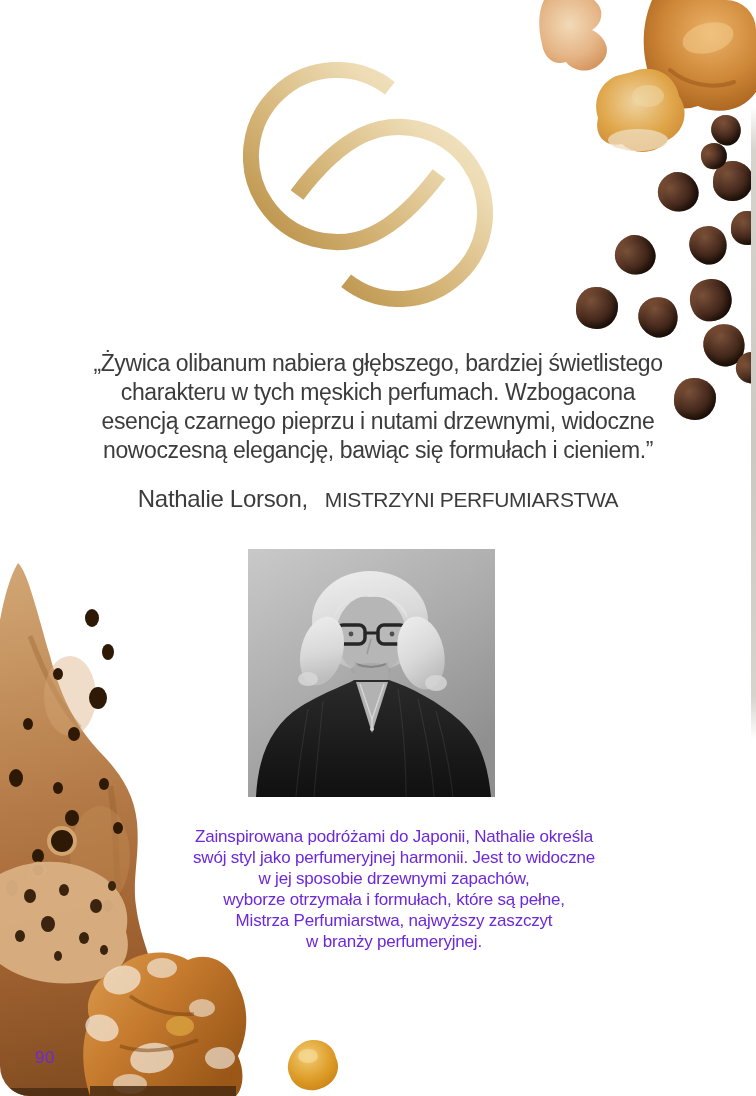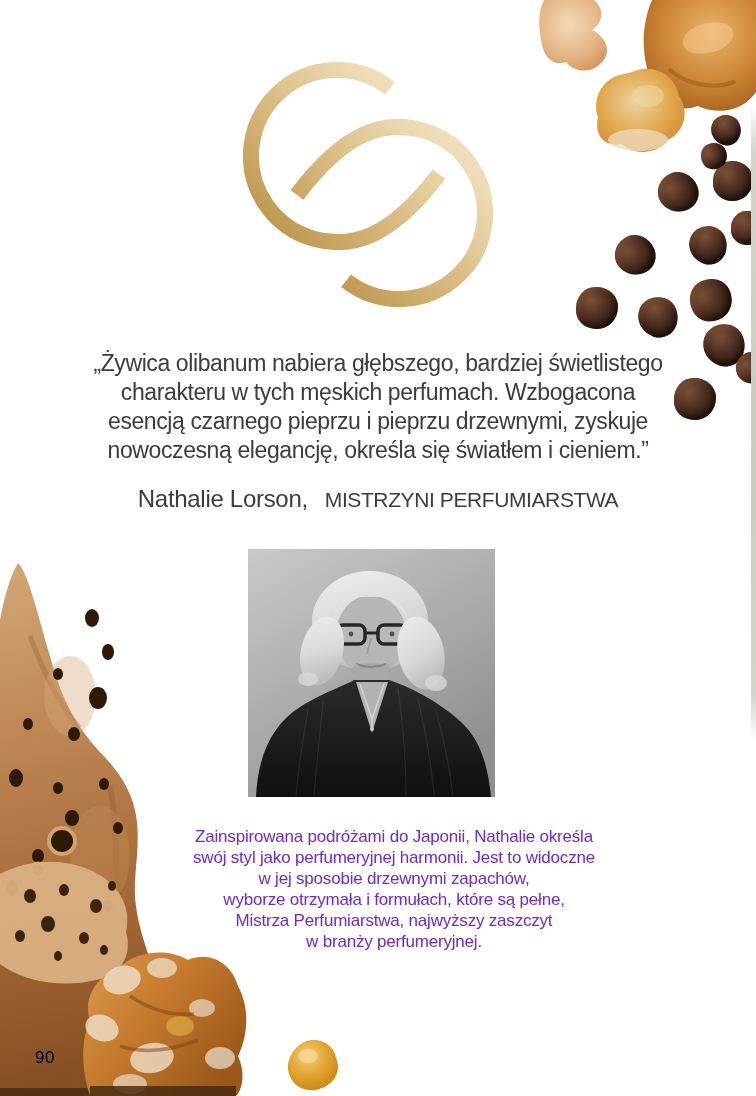--- a/index.html
+++ b/index.html
@@ -1,18 +1,18 @@
 <!DOCTYPE html>
 <html><head>
 <meta charset="utf-8">
 <style>
   html,body{margin:0;padding:0;background:#ffffff;}
   .page{
     position:relative;width:756px;height:1096px;background:#ffffff;
-    overflow:hidden;font-family:"Liberation Sans",sans-serif;color:#3c3c3c;
+    overflow:hidden;font-family:"Liberation Sans",sans-serif;color:#3c3c3c;border-radius:30px;
   }
   .abs{position:absolute;}
 
   
   .logo{left:243px;top:62px;width:250px;height:245px;}
 
   
   .amber-top{left:536px;top:0;width:220px;height:170px;}
 
   
@@ -45,21 +45,21 @@
   
   .bio{left:16px;top:826px;width:756px;text-align:center;
     font-size:17px;line-height:21px;letter-spacing:-0.2px;color:#6d28d9;}
 
   
   .rock{left:0;top:556px;width:260px;height:540px;}
   .frost-chunk{left:60px;top:936px;width:200px;height:160px;}
   .gold-piece{left:284px;top:1036px;width:58px;height:58px;}
 
   
-  .page-num{left:35px;top:1048px;font-size:17px;color:#000000;letter-spacing:.5px;text-align:center;}
+  .page-num{left:35px;top:1048px;font-size:17px;color:#6d28d9;letter-spacing:.5px;text-align:center;}
 </style>
 </head>
 <body>
 
 <div class="page">
 
   <svg class="abs logo" viewBox="0 0 250 245">
     <defs>
       <linearGradient id="gold1" gradientUnits="userSpaceOnUse" x1="30" y1="230" x2="230" y2="20">
         <stop offset="0" stop-color="#b18638"></stop>
@@ -117,22 +117,22 @@
   <div class="pepper" style="left:690px;top:279px;width:42px;height:42px;"></div>
   <div class="pepper" style="left:703px;top:324px;width:42px;height:42px;"></div>
   <div class="pepper" style="left:674px;top:378px;width:42px;height:42px;"></div>
   <div class="pepper" style="left:736px;top:352px;width:32px;height:32px;"></div>
 
   <div class="abs edge-strip"></div>
 
   <div class="abs quote">
     <div>„Żywica olibanum nabiera głębszego, bardziej świetlistego</div>
     <div>charakteru w tych męskich perfumach. Wzbogacona</div>
-    <div>esencją czarnego pieprzu i pieprzu drzewnymi, zyskuje</div>
-    <div>nowoczesną elegancję, określa się światłem i cieniem.”</div>
+    <div>esencją czarnego pieprzu i nutami drzewnymi, widoczne</div>
+    <div>nowoczesną elegancję, bawiąc się formułach i cieniem.”</div>
   </div>
 
   <div class="abs attribution">
     <span class="attr-name">Nathalie Lorson,</span><span class="attr-title">MISTRZYNI PERFUMIARSTWA</span>
   </div>
 
   <div class="abs portrait">
     <svg viewBox="0 0 247 248">
       <defs>
         <linearGradient id="pgrad" x1="0" y1="0" x2="0.6" y2="1">

